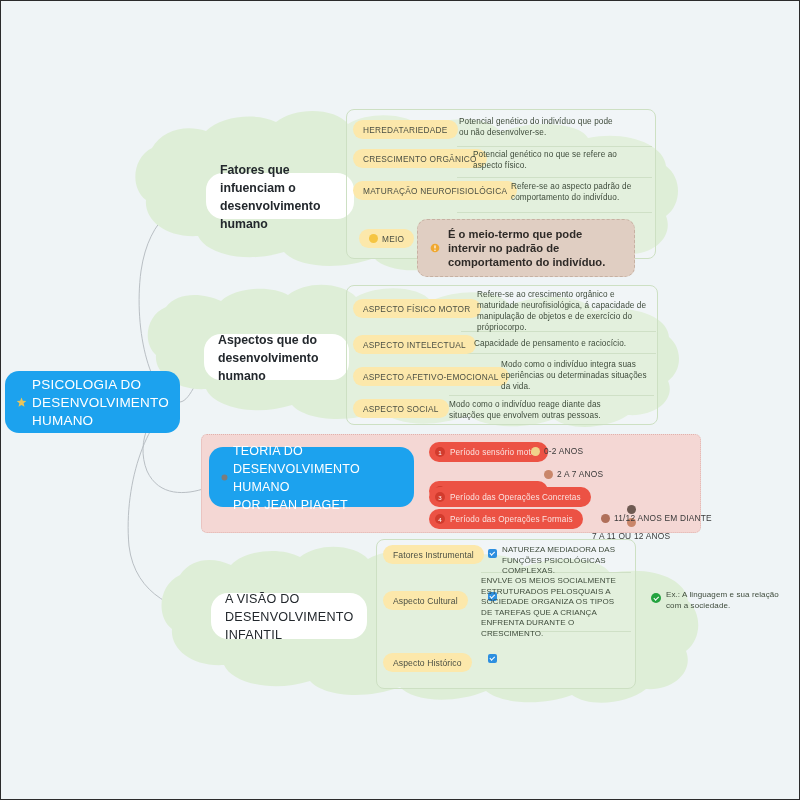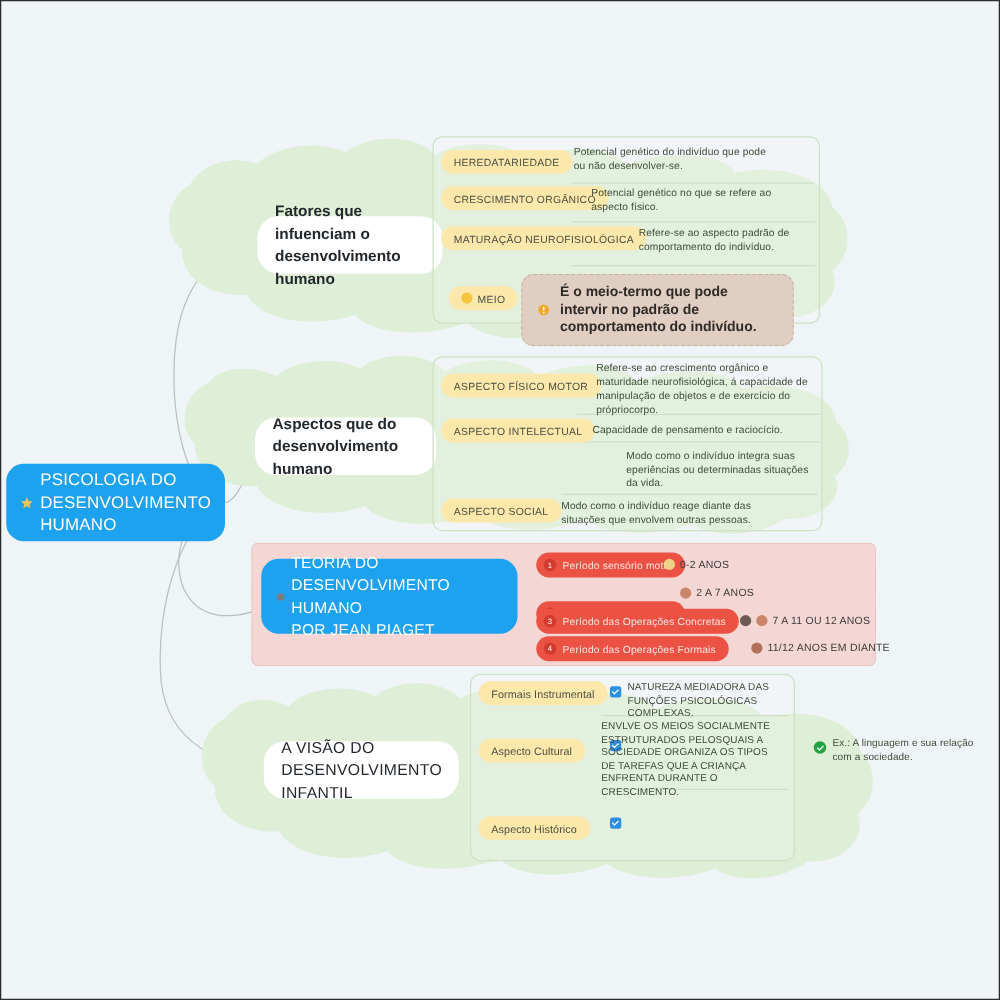--- a/index.html
+++ b/index.html
@@ -345,20 +345,23 @@
   <div class="pill" style="left:352px; top:298px;">
     <span class="ptext">ASPECTO FÍSICO MOTOR</span>
   </div>
   <div class="desc" style="left:476px; top:288px; width:172px;">Refere-se ao crescimento orgânico e maturidade  neurofisiológica, á capacidade de manipulação de objetos e de exercício do própriocorpo.</div>
 
   <div class="pill" style="left:352px; top:334px;">
     <span class="ptext">ASPECTO INTELECTUAL</span>
   </div>
   <div class="desc" style="left:473px; top:337px; width:180px;">Capacidade de pensamento e raciocício.</div>
 
+  <div class="pill" style="left:352px; top:366px;">
+    <span class="ptext">ASPECTO AFETIVO-EMOCIONAL</span>
+  </div>
   <div class="desc" style="left:500px; top:358px; width:150px;">Modo como o indivíduo integra suas eperiências ou determinadas situações da vida.</div>
 
   <div class="pill" style="left:352px; top:398px;">
     <span class="ptext">ASPECTO SOCIAL</span>
   </div>
   <div class="desc" style="left:448px; top:398px; width:170px;">Modo como o indivíduo reage diante das situações que envolvem outras pessoas.</div>
 
   <div class="piaget-panel"></div>
 
   <div class="piaget-node">
@@ -387,21 +390,21 @@
   </div>
   <div class="age" style="left:543px; top:468px;">
     <span class="face child"></span>
     <span>2 A 7 ANOS</span>
   </div>
 
   <div class="period-pill" style="top:486px;">
     <span class="num">3</span>
     <span class="ptxt">Período das Operações Concretas</span>
   </div>
-  <div class="age" style="left:591px; top:490px;">
+  <div class="age" style="left:591px; top:504px;flex-direction:column;">
     <span class="face teen"></span>
     <span class="face child"></span>
     <span>7 A 11 OU 12 ANOS</span>
   </div>
 
   <div class="period-pill" style="top:508px;">
     <span class="num">4</span>
     <span class="ptxt">Período das Operações Formais</span>
   </div>
   <div class="age" style="left:600px; top:512px;">
@@ -425,21 +428,21 @@
       <span>A VISÃO DO</span><br>
       <span>DESENVOLVIMENTO INFANTIL</span>
     </div>
   </div>
 
   <div class="subgroup" style="left:375px; top:538px; width:260px; height:150px;"></div>
   <div class="hr" style="left:480px; top:571px; width:150px;"></div>
   <div class="hr" style="left:480px; top:630px; width:150px;"></div>
 
   <div class="pill soft" style="left:382px; top:544px;">
-    <span class="ptext">Formais Instrumental</span>
+    <span class="ptext">Fatores Instrumental</span>
   </div>
   <span class="chk" style="left:487px; top:548px;"></span>
   <div class="desc caps" style="left:501px; top:544px; width:150px;">NATUREZA MEDIADORA DAS FUNÇÕES PSICOLÓGICAS COMPLEXAS.</div>
 
   <div class="pill soft" style="left:382px; top:590px;">
     <span class="ptext">Aspecto Cultural</span>
   </div>
   <span class="chk" style="left:487px; top:591px;"></span>
   <div class="desc caps" style="left:480px; top:575px; width:145px;">ENVLVE OS MEIOS SOCIALMENTE ESTRUTURADOS  PELOSQUAIS A SOCIEDADE ORGANIZA OS TIPOS DE TAREFAS QUE A CRIANÇA ENFRENTA DURANTE O CRESCIMENTO.</div>
 

